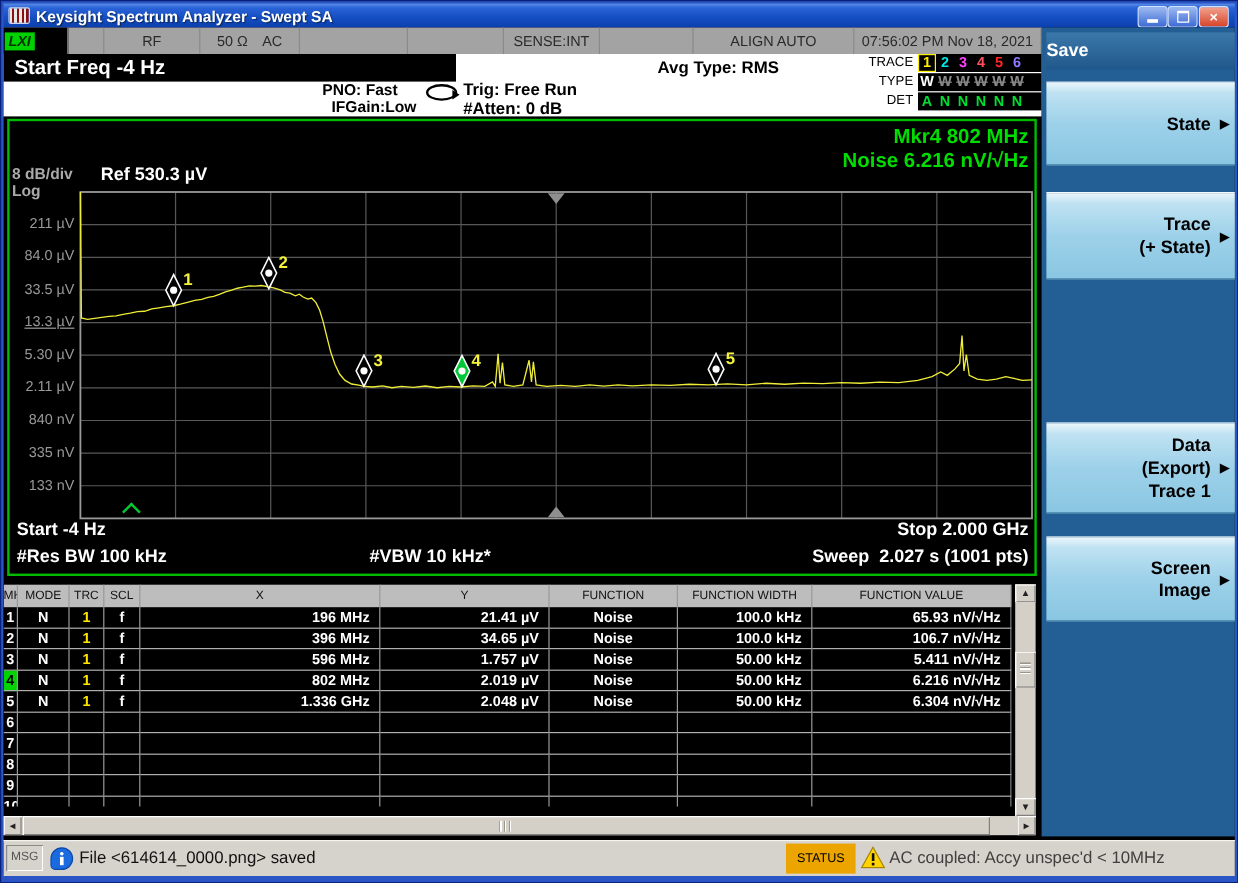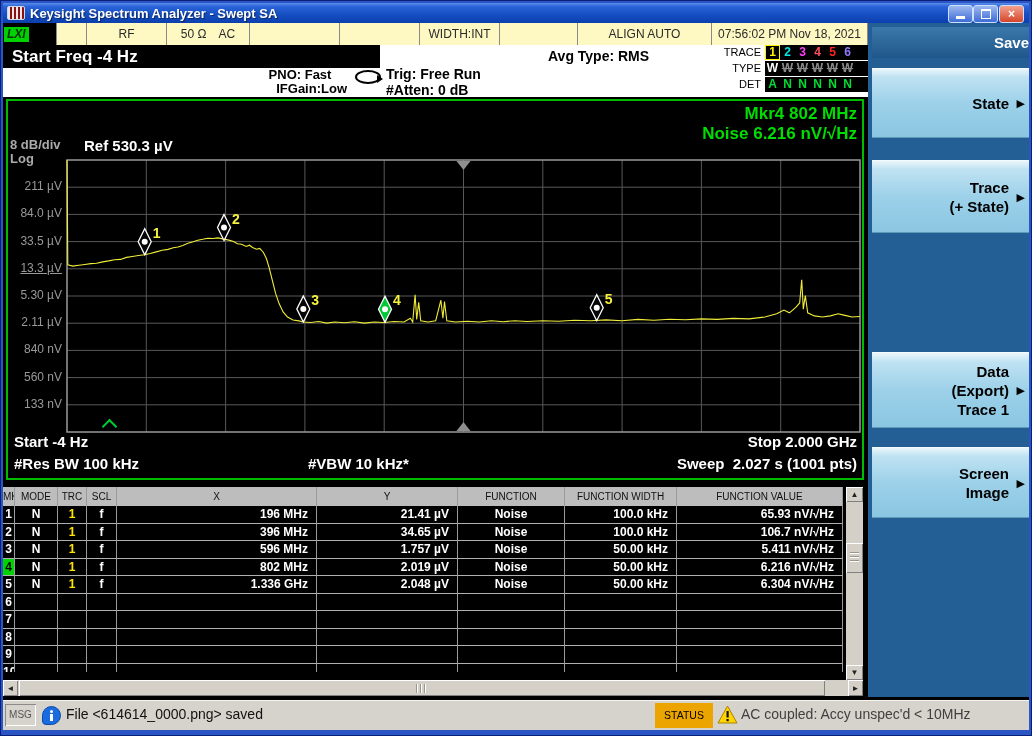--- a/index.html
+++ b/index.html
@@ -15,21 +15,21 @@
   .winbtn{position:absolute;top:2px;width:23px;height:16px;border-radius:3px;border:1px solid #cfe0ff;
     display:flex;align-items:center;justify-content:center;color:#fff;font-size:12px;font-weight:bold;}
   #btn-min{right:56px;background:linear-gradient(#9db9f0,#3d6cd6);}
   #btn-restore{right:31px;background:linear-gradient(#9db9f0,#3d6cd6);}
   #btn-close{right:5px;background:linear-gradient(#f2a28f 0%,#e0583a 45%,#c23а22 100%);background:linear-gradient(#f2a28f,#d6442a);}
   .min-glyph{width:9px;height:3px;background:#fff;margin-top:7px;}
   .restore-glyph{width:8px;height:7px;border:1px solid #fff;border-top:2px solid #fff;}
   
   #main-bg{position:absolute;left:3px;top:23px;width:1026px;height:706px;background:#000;}
   
-  #status-row{position:absolute;left:3px;top:23px;width:865px;height:22px;background:#fef9c3;display:flex;}
+  #status-row{position:absolute;left:3px;top:23px;width:865px;height:22px;background:#a3a3a3;display:flex;}
   .sbcell{height:22px;border-right:1px solid #8a8a8a;font-size:12px;color:#2a2a2a;line-height:22px;
     text-align:center;overflow:hidden;white-space:nowrap;box-sizing:border-box;}
   .sb-black{background:#000;text-align:left;}
   .lxi-badge{display:inline-block;margin:3px 0 0 1px;padding:0 3px;background:#00d200;color:#003000;
     font-style:italic;font-weight:bold;font-size:12px;line-height:15px;}
   
   #meas-row{position:absolute;left:3px;top:45px;width:865px;height:52px;background:#fff;color:#000;}
   #headline{position:absolute;left:0;top:0;width:377px;height:23px;background:#000;color:#fff;
     font-size:17px;font-weight:bold;line-height:23px;padding-left:9px;box-sizing:border-box;}
   #avg-type{position:absolute;left:545px;top:3px;font-size:14px;font-weight:bold;}
@@ -85,21 +85,21 @@
   #info-icon .bar{position:absolute;left:7px;top:7px;width:3px;height:7px;background:#fff;}
   #msg-text{position:absolute;left:63px;top:5px;font-size:14px;color:#111;}
   #status-badge{position:absolute;left:652px;top:2px;width:58px;height:25px;background:#eba400;
     color:#000;font-size:10.5px;text-align:center;line-height:25px;}
   #warn-icon{position:absolute;left:714px;top:4px;}
   #status-text{position:absolute;left:738px;top:5px;font-size:14px;color:#404040;}
   
   #menu-col{position:absolute;left:868px;top:23px;width:161px;height:674px;background:#235f94;}
   #menu-title{position:absolute;left:4px;top:4px;width:157px;height:31px;
     background:linear-gradient(#3c78ab,#20578a);color:#fff;font-size:15px;font-weight:bold;
-    text-align:right;line-height:31px;}
+    text-align:left;line-height:31px;}
   .menu-btn{position:absolute;left:4px;width:157px;box-sizing:border-box;
     background:linear-gradient(180deg,#eaf6fb 0%,#bfe2f2 12%,#9dd1e9 50%,#8ac6e2 100%);
     border-top:1px solid #f2fafe;border-bottom:1px solid #5f9ab8;
     display:flex;flex-direction:column;justify-content:center;}
   .mline{text-align:right;padding-right:20px;font-size:15px;font-weight:bold;color:#000;line-height:19px;}
   .marrow{position:absolute;right:4px;top:50%;transform:translateY(-50%);font-size:11px;color:#000;}
 </style>
 </head>
 <body>
 
@@ -119,21 +119,21 @@
 
   <div id="main-bg"></div>
 
   <div id="status-row">
       <div class="sbcell sb-black" style="width: 54px;"><span class="lxi-badge">LXI</span></div>
       <div class="sbcell" style="width: 30px;"></div>
       <div class="sbcell" style="width: 80px;">RF</div>
       <div class="sbcell" style="width: 83px;">50 Ω  AC</div>
       <div class="sbcell" style="width: 90px;"></div>
       <div class="sbcell" style="width: 80px;"></div>
-      <div class="sbcell" style="width: 80px;">WIDTH:INT</div>
+      <div class="sbcell" style="width: 80px;">SENSE:INT</div>
       <div class="sbcell" style="width: 78px;"></div>
       <div class="sbcell" style="width: 134px;">ALIGN AUTO</div>
       <div class="sbcell" style="width: 156px;">07:56:02 PM Nov 18, 2021</div>
     </div>
 
   <div id="meas-row">
     <div id="headline">Start Freq -4 Hz</div>
     <div id="avg-type">Avg Type: RMS</div>
     <div id="pno">PNO: Fast</div>
     <div id="ifgain">IFGain:Low</div>
@@ -227,21 +227,21 @@
     <div id="log-label">Log</div>
     <div id="ref-label">Ref 530.3 µV</div>
     <div>
         <div class="ylab" style="top: 78.2px; text-align: right;">211 µV</div>
         <div class="ylab" style="top: 105.4px;">84.0 µV</div>
         <div class="ylab" style="top: 132.6px;">33.5 µV</div>
         <div class="ylab" style="top: 159.8px; text-decoration: underline;">13.3 µV</div>
         <div class="ylab" style="top: 187px;">5.30 µV</div>
         <div class="ylab" style="top: 214.2px;">2.11 µV</div>
         <div class="ylab" style="top: 241.4px;">840 nV</div>
-        <div class="ylab" style="top: 268.6px;">560 nV</div>
+        <div class="ylab" style="top: 268.6px;">335 nV</div>
         <div class="ylab" style="top: 295.8px;">133 nV</div>
       </div>
     <div id="green-caret"></div>
     <div class="gann" style="left:6px;top:332px;">Start -4 Hz</div>
     <div class="gann" style="left:6px;top:354px;">#Res BW 100 kHz</div>
     <div class="gann" style="left:300px;top:354px;">#VBW 10 kHz*</div>
     <div class="gann" style="right:5px;top:332px;text-align:right;">Stop 2.000 GHz</div>
     <div class="gann" style="right:5px;top:354px;text-align:right;">Sweep  2.027 s (1001 pts)</div>
   </div>
 

